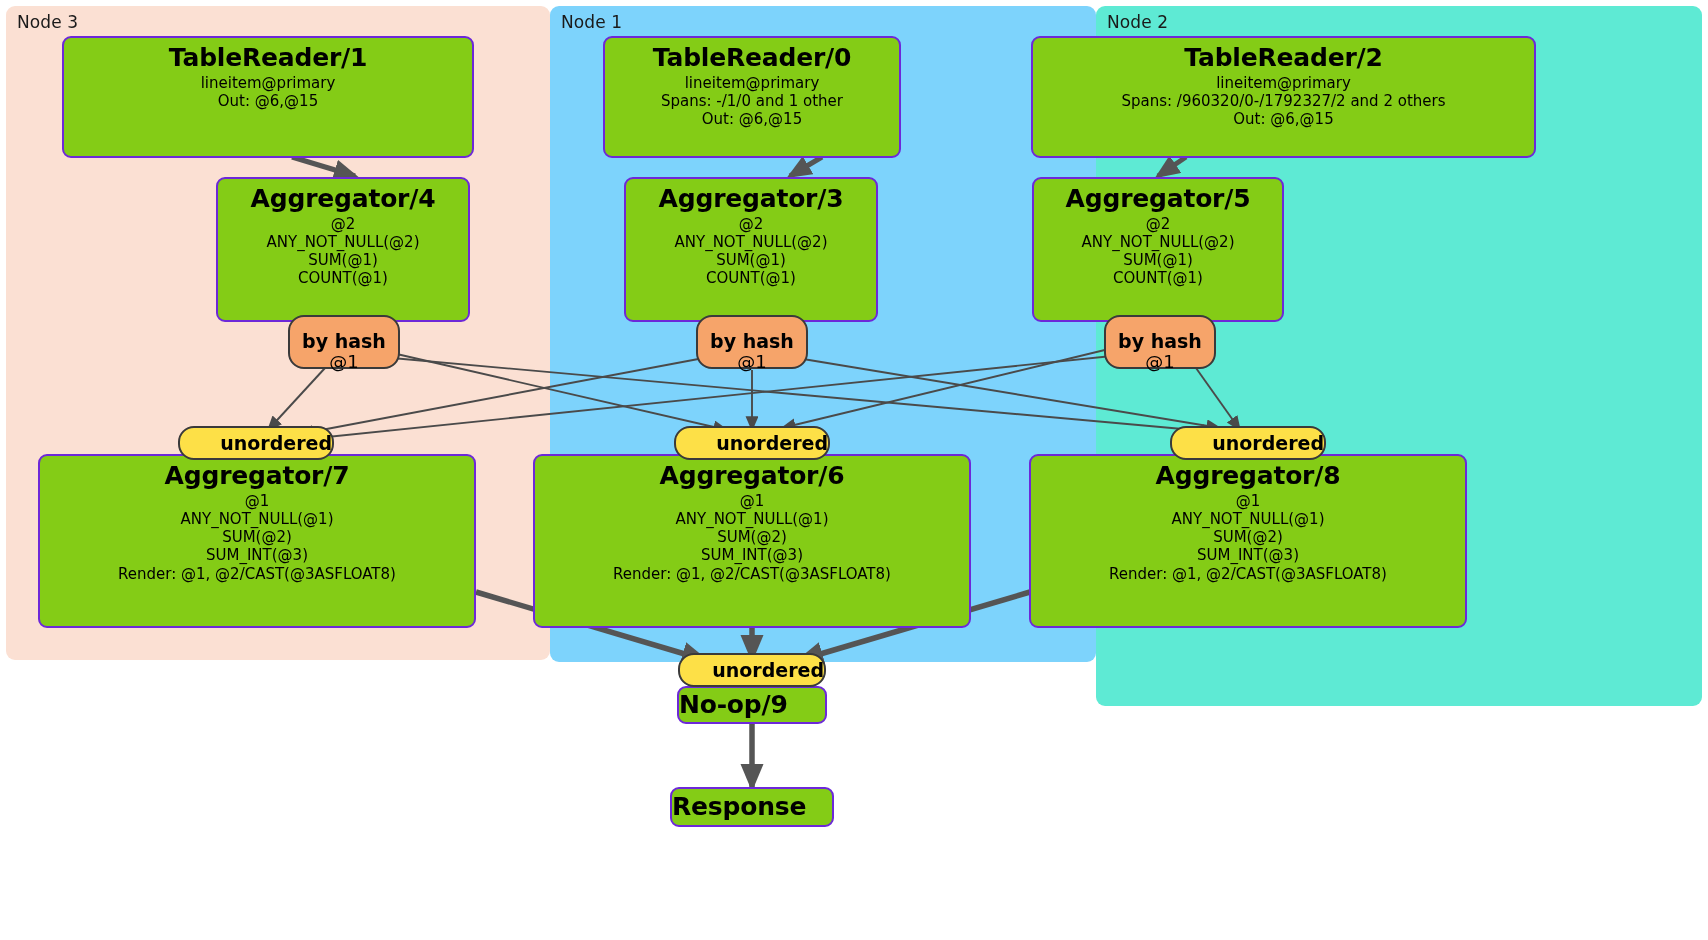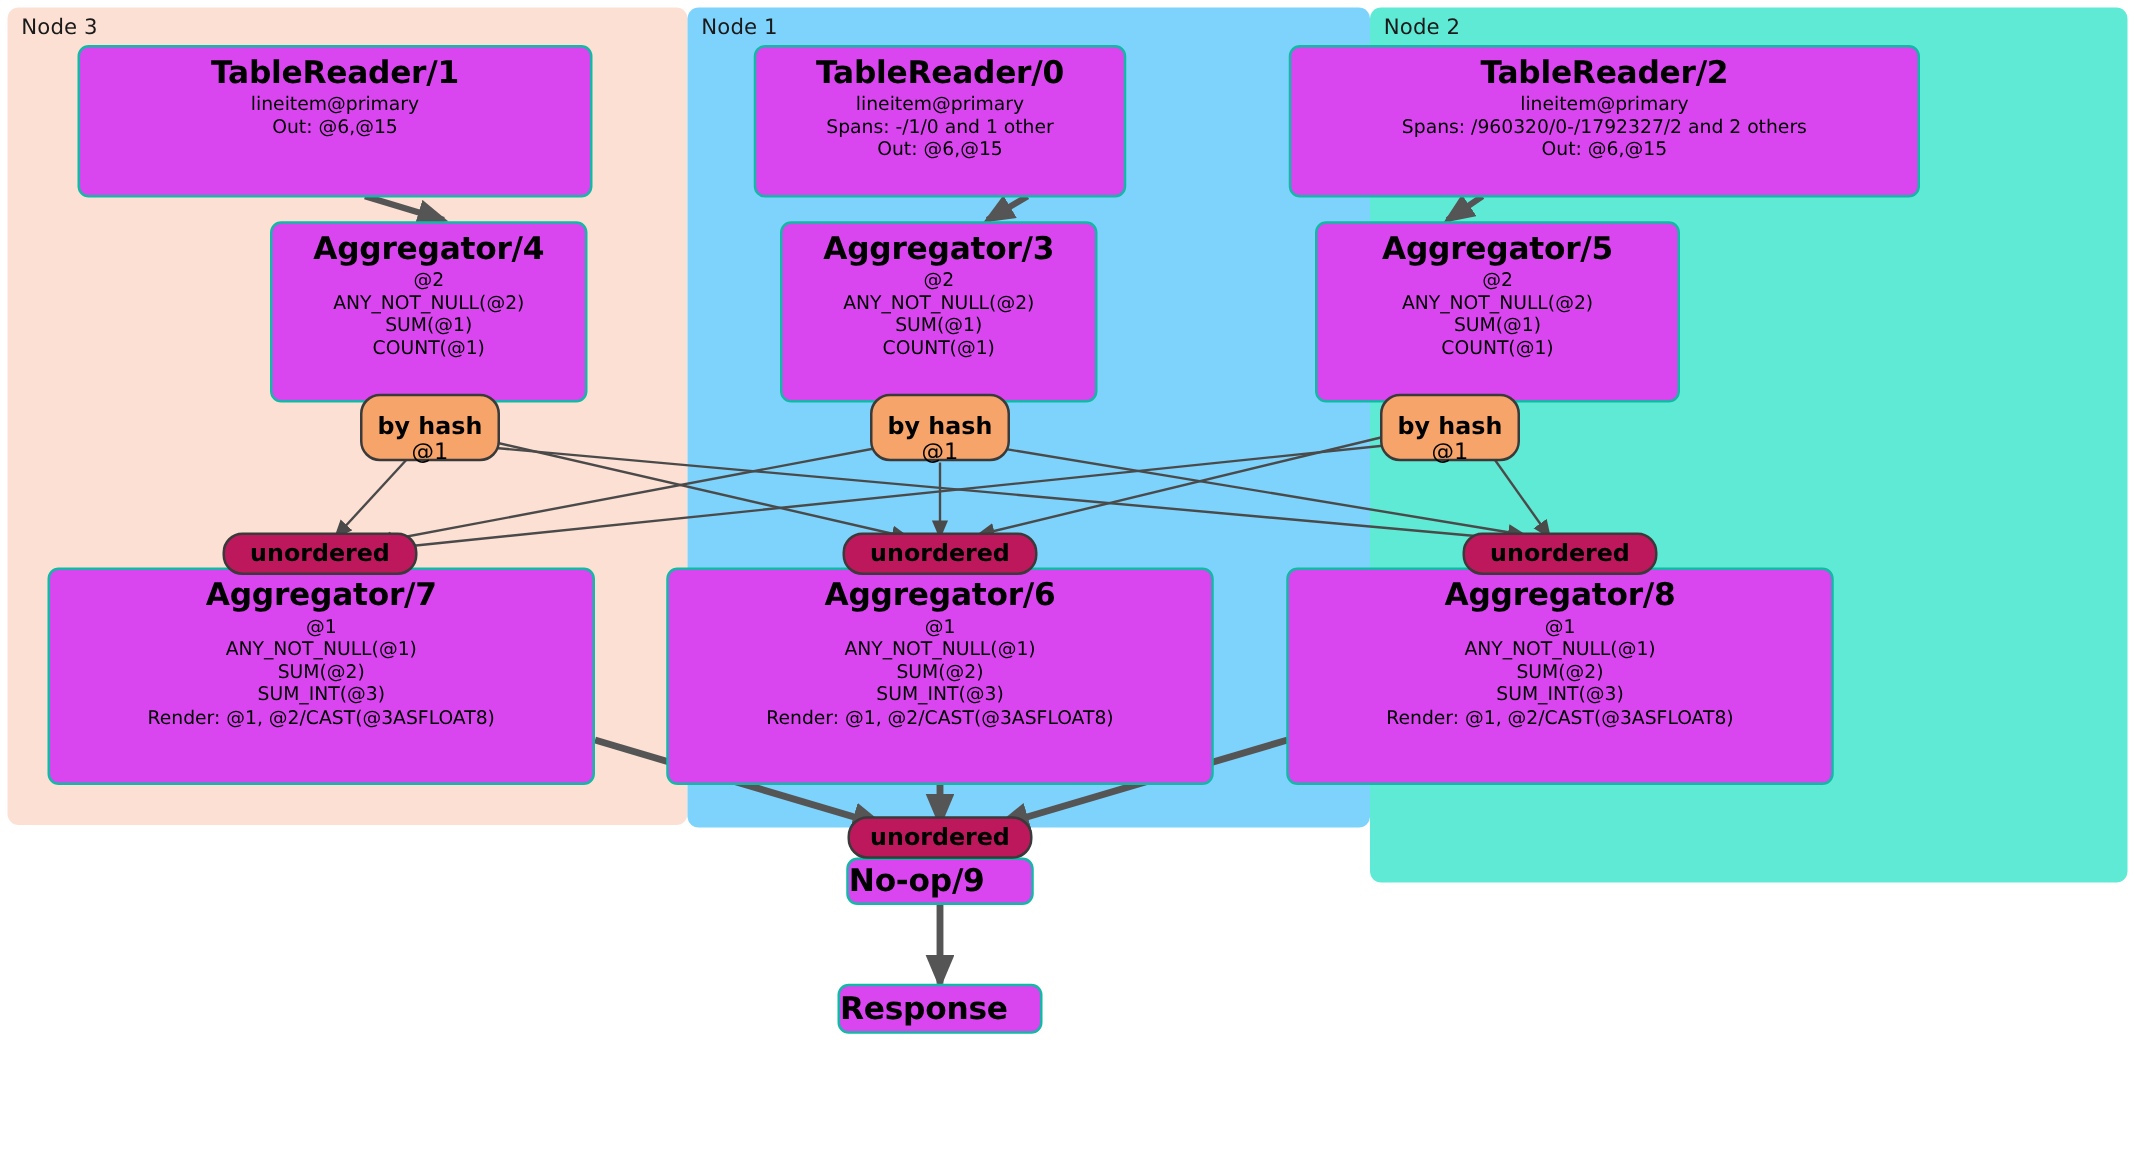--- a/index.html
+++ b/index.html
@@ -38,22 +38,22 @@
     left: 0; top: 0;
     width: 1708px;
     height: 940px;
     pointer-events: none;
   }
 
   
   .box {
     position: absolute;
     box-sizing: border-box;
-    background: #d946ef;
-    border: 2px solid #14b8a6;
+    background: #84cc16;
+    border: 2px solid #6d28d9;
     border-radius: 9px;
     text-align: center;
     color: #000000;
     line-height: 1.19;
     padding-top: 5px;
     z-index: 5;
   }
   .box .title {
     font-weight: bold;
     font-size: 25px;
@@ -90,25 +90,25 @@
     display: block;
     white-space: nowrap;
   }
   .pill .pl2 {
     font-size: 18px;
     display: block;
     white-space: nowrap;
   }
   .pill.hash { background: #f6a46a; border-radius: 16px; }
   .pill.unord {
-    background: #be185d;
+    background: #fde047;
     border-radius: 16px;
     display: flex;
     align-items: center;
-    justify-content: center;
+    justify-content: flex-end;
     padding-top: 0;
   }
 </style>
 </head>
 <body>
 
 <div id="canvas">
 
   <div class="panel" style="left:6px; top:6px; width:544px; height:654px; background:#fbe0d3;">
     <span class="panel-label">Node 3</span>
@@ -216,21 +216,21 @@
   </div>
 
   <div class="box" style="left:624px; top:177px; width:254px; height:145px;">
     <div class="title">Aggregator/3</div>
     <div class="line">@2</div>
     <div class="line">ANY_NOT_NULL(@2)</div>
     <div class="line">SUM(@1)</div>
     <div class="line">COUNT(@1)</div>
   </div>
 
-  <div class="box" style="left:1032px; top:177px; width:292px; height:145px;margin-left:20px;">
+  <div class="box" style="left:1032px; top:177px; width:252px; height:145px;">
     <div class="title">Aggregator/5</div>
     <div class="line">@2</div>
     <div class="line">ANY_NOT_NULL(@2)</div>
     <div class="line">SUM(@1)</div>
     <div class="line">COUNT(@1)</div>
   </div>
 
   <div class="pill hash" style="left:288px; top:315px; width:112px; height:54px;">
     <span class="pl1">by hash</span>
     <span class="pl2">@1</span>

